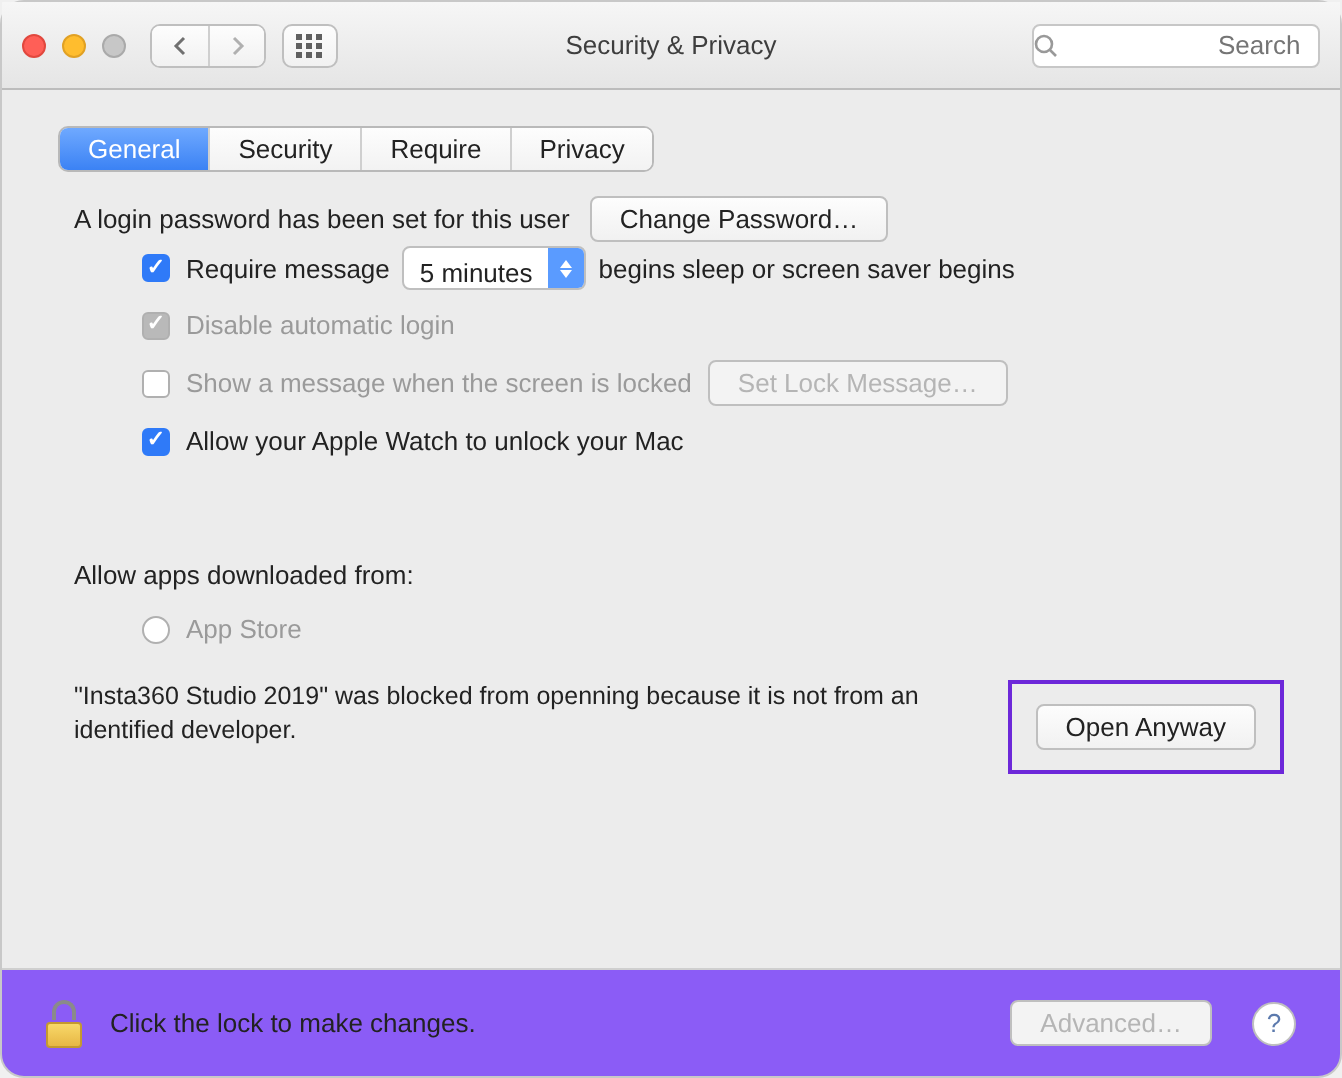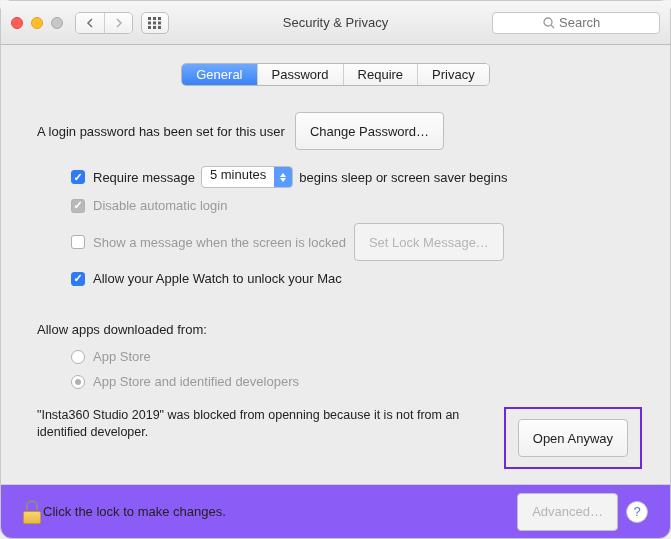--- a/index.html
+++ b/index.html
@@ -9,53 +9,53 @@
 .traffic{display:flex;gap:8px;margin-right:12px}
 .dot{width:12px;height:12px;border-radius:50%}
 .dot.red{background:#ff5f57;border:1px solid #e1483e}
 .dot.yellow{background:#ffbd2e;border:1px solid #e1a124}
 .dot.green{background:#c7c7c7;border:1px solid #aaa}
 .navseg{display:flex;border:1px solid #bfbfbf;border-radius:5px;overflow:hidden;background:#fff;margin-right:8px;height:22px}
 .navseg button{width:28px;border:none;background:linear-gradient(#fdfdfd,#f1f1f1);display:flex;align-items:center;justify-content:center;color:#606060}
 .navseg button+button{border-left:1px solid #cfcfcf}
 .grid-btn{width:28px;height:22px;border:1px solid #bfbfbf;border-radius:5px;background:linear-gradient(#fdfdfd,#f1f1f1);display:flex;align-items:center;justify-content:center;margin-right:8px;color:#555}
 .title{position:absolute;left:50%;transform:translateX(-50%);font-weight:500;color:#3e3e3e}
-.search-wrap{margin-left:auto;width:168px;height:22px;border:1px solid #c7c7c7;border-radius:4px;background:#fff;display:flex;align-items:center;justify-content:center;gap:4px;color:#888}
+.search-wrap{margin-left:auto;width:144px;height:22px;border:1px solid #c7c7c7;border-radius:4px;background:#fff;display:flex;align-items:center;justify-content:space-between;gap:4px;color:#888}
 .search-wrap input{border:none;outline:none;width:50px;font-size:13px;color:#333;background:transparent}
 .content{flex:1;background:#ececec;padding:18px 28px 0;display:flex;flex-direction:column}
-.tabbar{display:flex;justify-content:center;margin-bottom:26px}
+.tabbar{display:flex;justify-content:flex-start;margin-bottom:12px}
 .seg{display:flex;border:1px solid #b9b9b9;border-radius:5px;overflow:hidden;background:#fff}
 .seg .tab{padding:3px 14px;border-left:1px solid #cfcfcf;background:linear-gradient(#fdfdfd,#f2f2f2);cursor:default}
 .seg .tab:first-child{border-left:none}
 .seg .tab.active{background:linear-gradient(#6fa9ff,#3b82f4);color:#fff}
 .row{display:flex;align-items:center;margin-bottom:10px}
-.login-row{margin-left:8px;margin-bottom:16px}
+.login-row{margin-left:8px;margin-bottom:2px}
 .cb{width:14px;height:14px;border:1px solid #b0b0b0;border-radius:3px;margin-right:8px;display:inline-flex;align-items:center;justify-content:center;background:#fff;flex-shrink:0}
 .cb.checked{background:#2f7af8;border-color:#2f7af8}
 .cb.checked::after{content:"✓";color:#fff;font-size:11px;font-weight:bold;line-height:1}
 .cb.dchecked{background:#b9b9b9;border-color:#b0b0b0}
 .cb.dchecked::after{content:"✓";color:#fff;font-size:11px;font-weight:bold;line-height:1}
 .disabled{color:#9a9a9a}
 .opt-rows{margin-left:42px}
-.sel{display:inline-flex;align-items:flex-start;border:1px solid #bfbfbf;border-radius:4px;background:#fff;height:22px;margin:0 6px;overflow:hidden}
+.sel{display:inline-flex;align-items:flex-end;border:1px solid #bfbfbf;border-radius:4px;background:#fff;height:22px;margin:0 6px;overflow:hidden}
 .sel span{padding:0 8px}
 .sel .cap{background:#5a9bff;width:18px;height:100%;display:flex;flex-direction:column;align-items:center;justify-content:center;gap:0}
 .sel .cap::before{content:"";border-left:3px solid transparent;border-right:3px solid transparent;border-bottom:4px solid #fff;margin-bottom:1px}
 .sel .cap::after{content:"";border-left:3px solid transparent;border-right:3px solid transparent;border-top:4px solid #fff}
-.btn{display:inline-flex;align-items:center;justify-content:center;border:1px solid #bfbfbf;border-radius:4px;background:linear-gradient(#fdfdfd,#f1f1f1);padding:3px 14px;height:38px;white-space:nowrap}
+.btn{display:inline-flex;align-items:center;justify-content:center;border:1px solid #bfbfbf;border-radius:4px;background:linear-gradient(#fdfdfd,#f1f1f1);padding:3px 14px;height:23px;white-space:nowrap}
 .btn.disabled{color:#b5b5b5;background:#f3f3f3}
-.section-label{margin:26px 0 12px 8px}
+.section-label{margin:42px 0 12px 8px}
 .radio-group{margin-left:42px}
 .radio{width:14px;height:14px;border:1px solid #b0b0b0;border-radius:50%;margin-right:8px;display:inline-flex;align-items:center;justify-content:center;background:#fff;flex-shrink:0}
 .radio.sel-r::after{content:"";width:6px;height:6px;border-radius:50%;background:#b0b0b0}
 .blocked-row{display:flex;align-items:flex-start;margin:8px 0 0 8px;gap:12px}
 .blocked-msg{flex:1;font-size:12.5px;line-height:1.35}
 .highlight{border:2px solid #6d28d9;padding:10px 12px}
 .spacer{flex:1}
-.footer{height:54px;border-top:1px solid #cfcfcf;display:flex;align-items:center;padding:0 22px;}
+.footer{height:54px;border-top:1px solid #cfcfcf;display:flex;align-items:center;padding:0 22px;gap:12px}
 .lock-ic{width:20px;height:24px;position:relative}
 .lock-ic .shackle{position:absolute;width:12px;height:10px;border:2px solid #8a8a8a;border-bottom:none;border-radius:6px 6px 0 0;top:0;left:3px}
 .lock-ic .body{position:absolute;width:18px;height:13px;background:linear-gradient(#f8d869,#e7b745);border:1px solid #c4992f;border-radius:2px;bottom:0;left:0}
 .help{width:22px;height:22px;border:1px solid #bfbfbf;border-radius:50%;display:flex;align-items:center;justify-content:center;color:#5c7aad;background:#fff;margin-left:8px}
 svg{display:block}
 </style>
 </head>
 <body>
 
 <div class="window">
@@ -99,21 +99,21 @@
         </svg>
       <input placeholder="Search" style="">
     </div>
   </div>
 
   <div class="content">
 
     <div class="tabbar">
       <div class="seg">
         <div class="tab active">General</div>
-        <div class="tab">Password</div>
+        <div class="tab">Security</div>
         <div class="tab">Require</div>
         <div class="tab">Privacy</div>
       </div>
     </div>
 
     <div class="row login-row">
       <span>A login password has been set for this user</span>
       <span style="width:10px"></span>
       <span class="btn">Change Password…</span>
     </div>
@@ -144,24 +144,20 @@
       </div>
     </div>
 
     <div class="section-label">Allow apps downloaded from:</div>
 
     <div class="radio-group">
       <div class="row">
         <span class="radio"></span>
         <span class="disabled">App Store</span>
       </div>
-      <div class="row">
-        <span class="radio sel-r"></span>
-        <span class="disabled">App Store and identified developers</span>
-      </div>
     </div>
 
     <div class="blocked-row">
       <div class="blocked-msg">"Insta360 Studio 2019" was blocked from openning because it is not from an identified developer.</div>
       <div class="highlight">
         <span class="btn">Open Anyway</span>
       </div>
     </div>
 
     <div class="spacer"></div>

